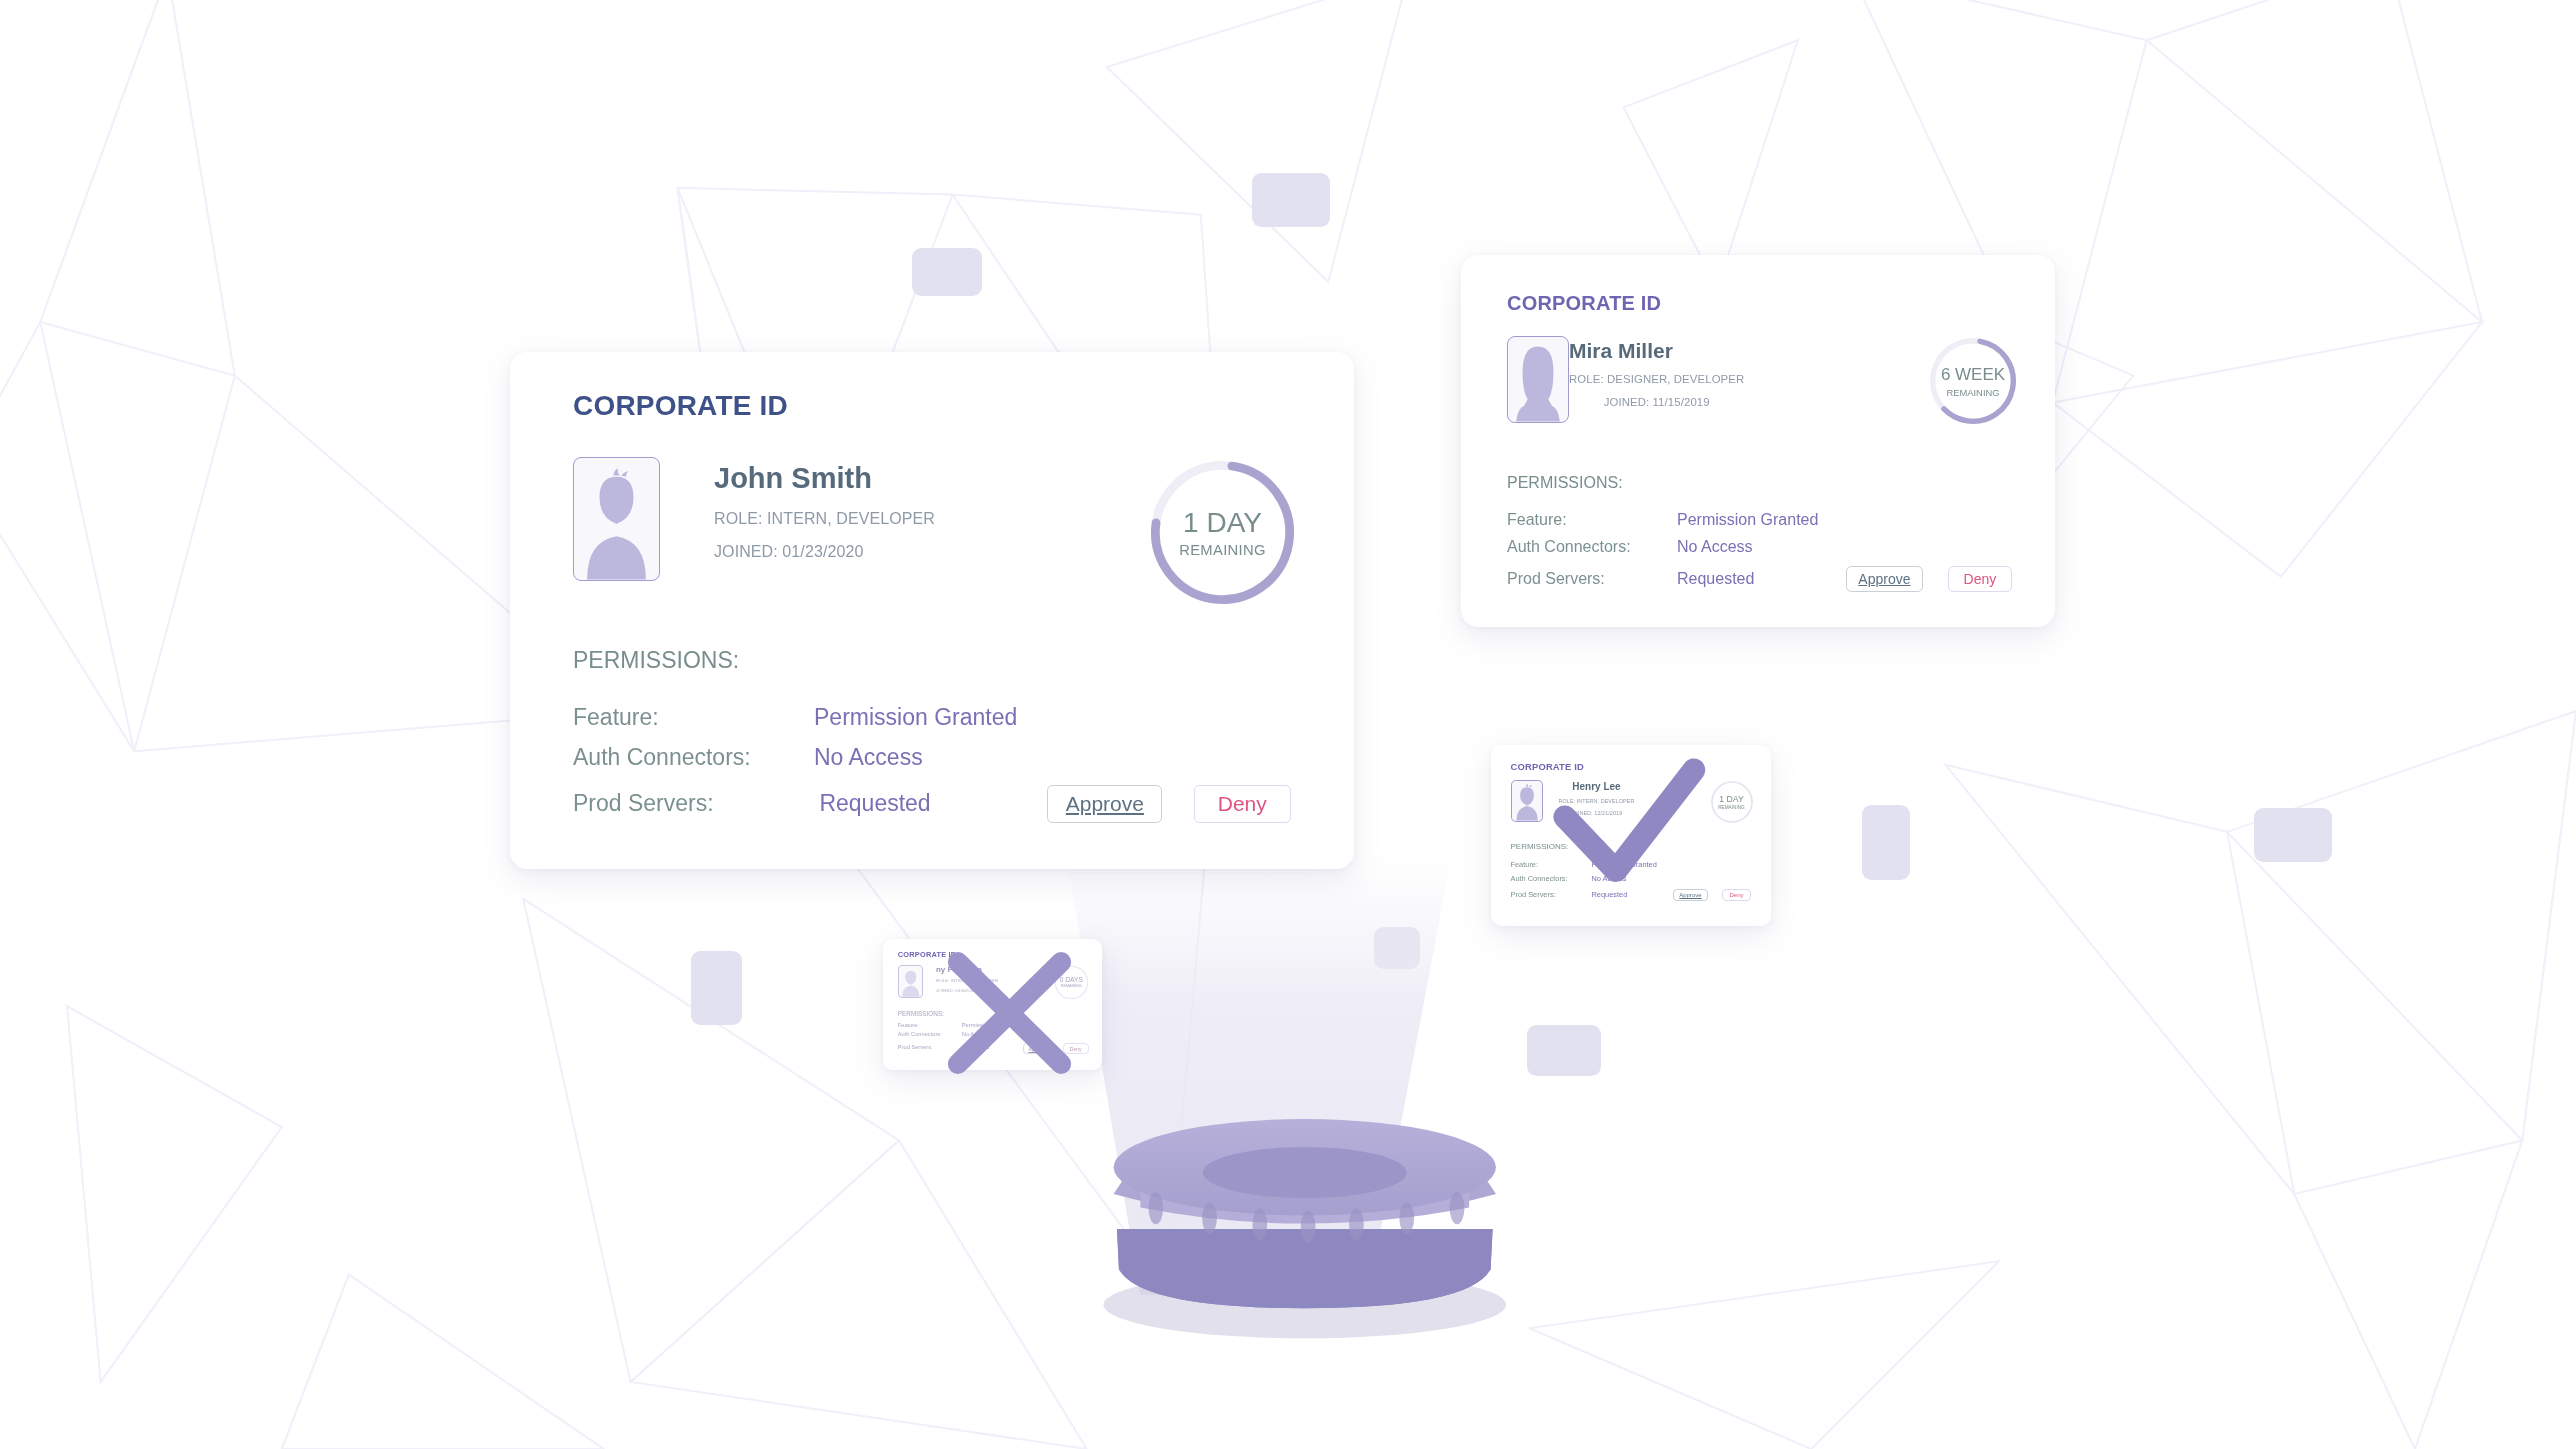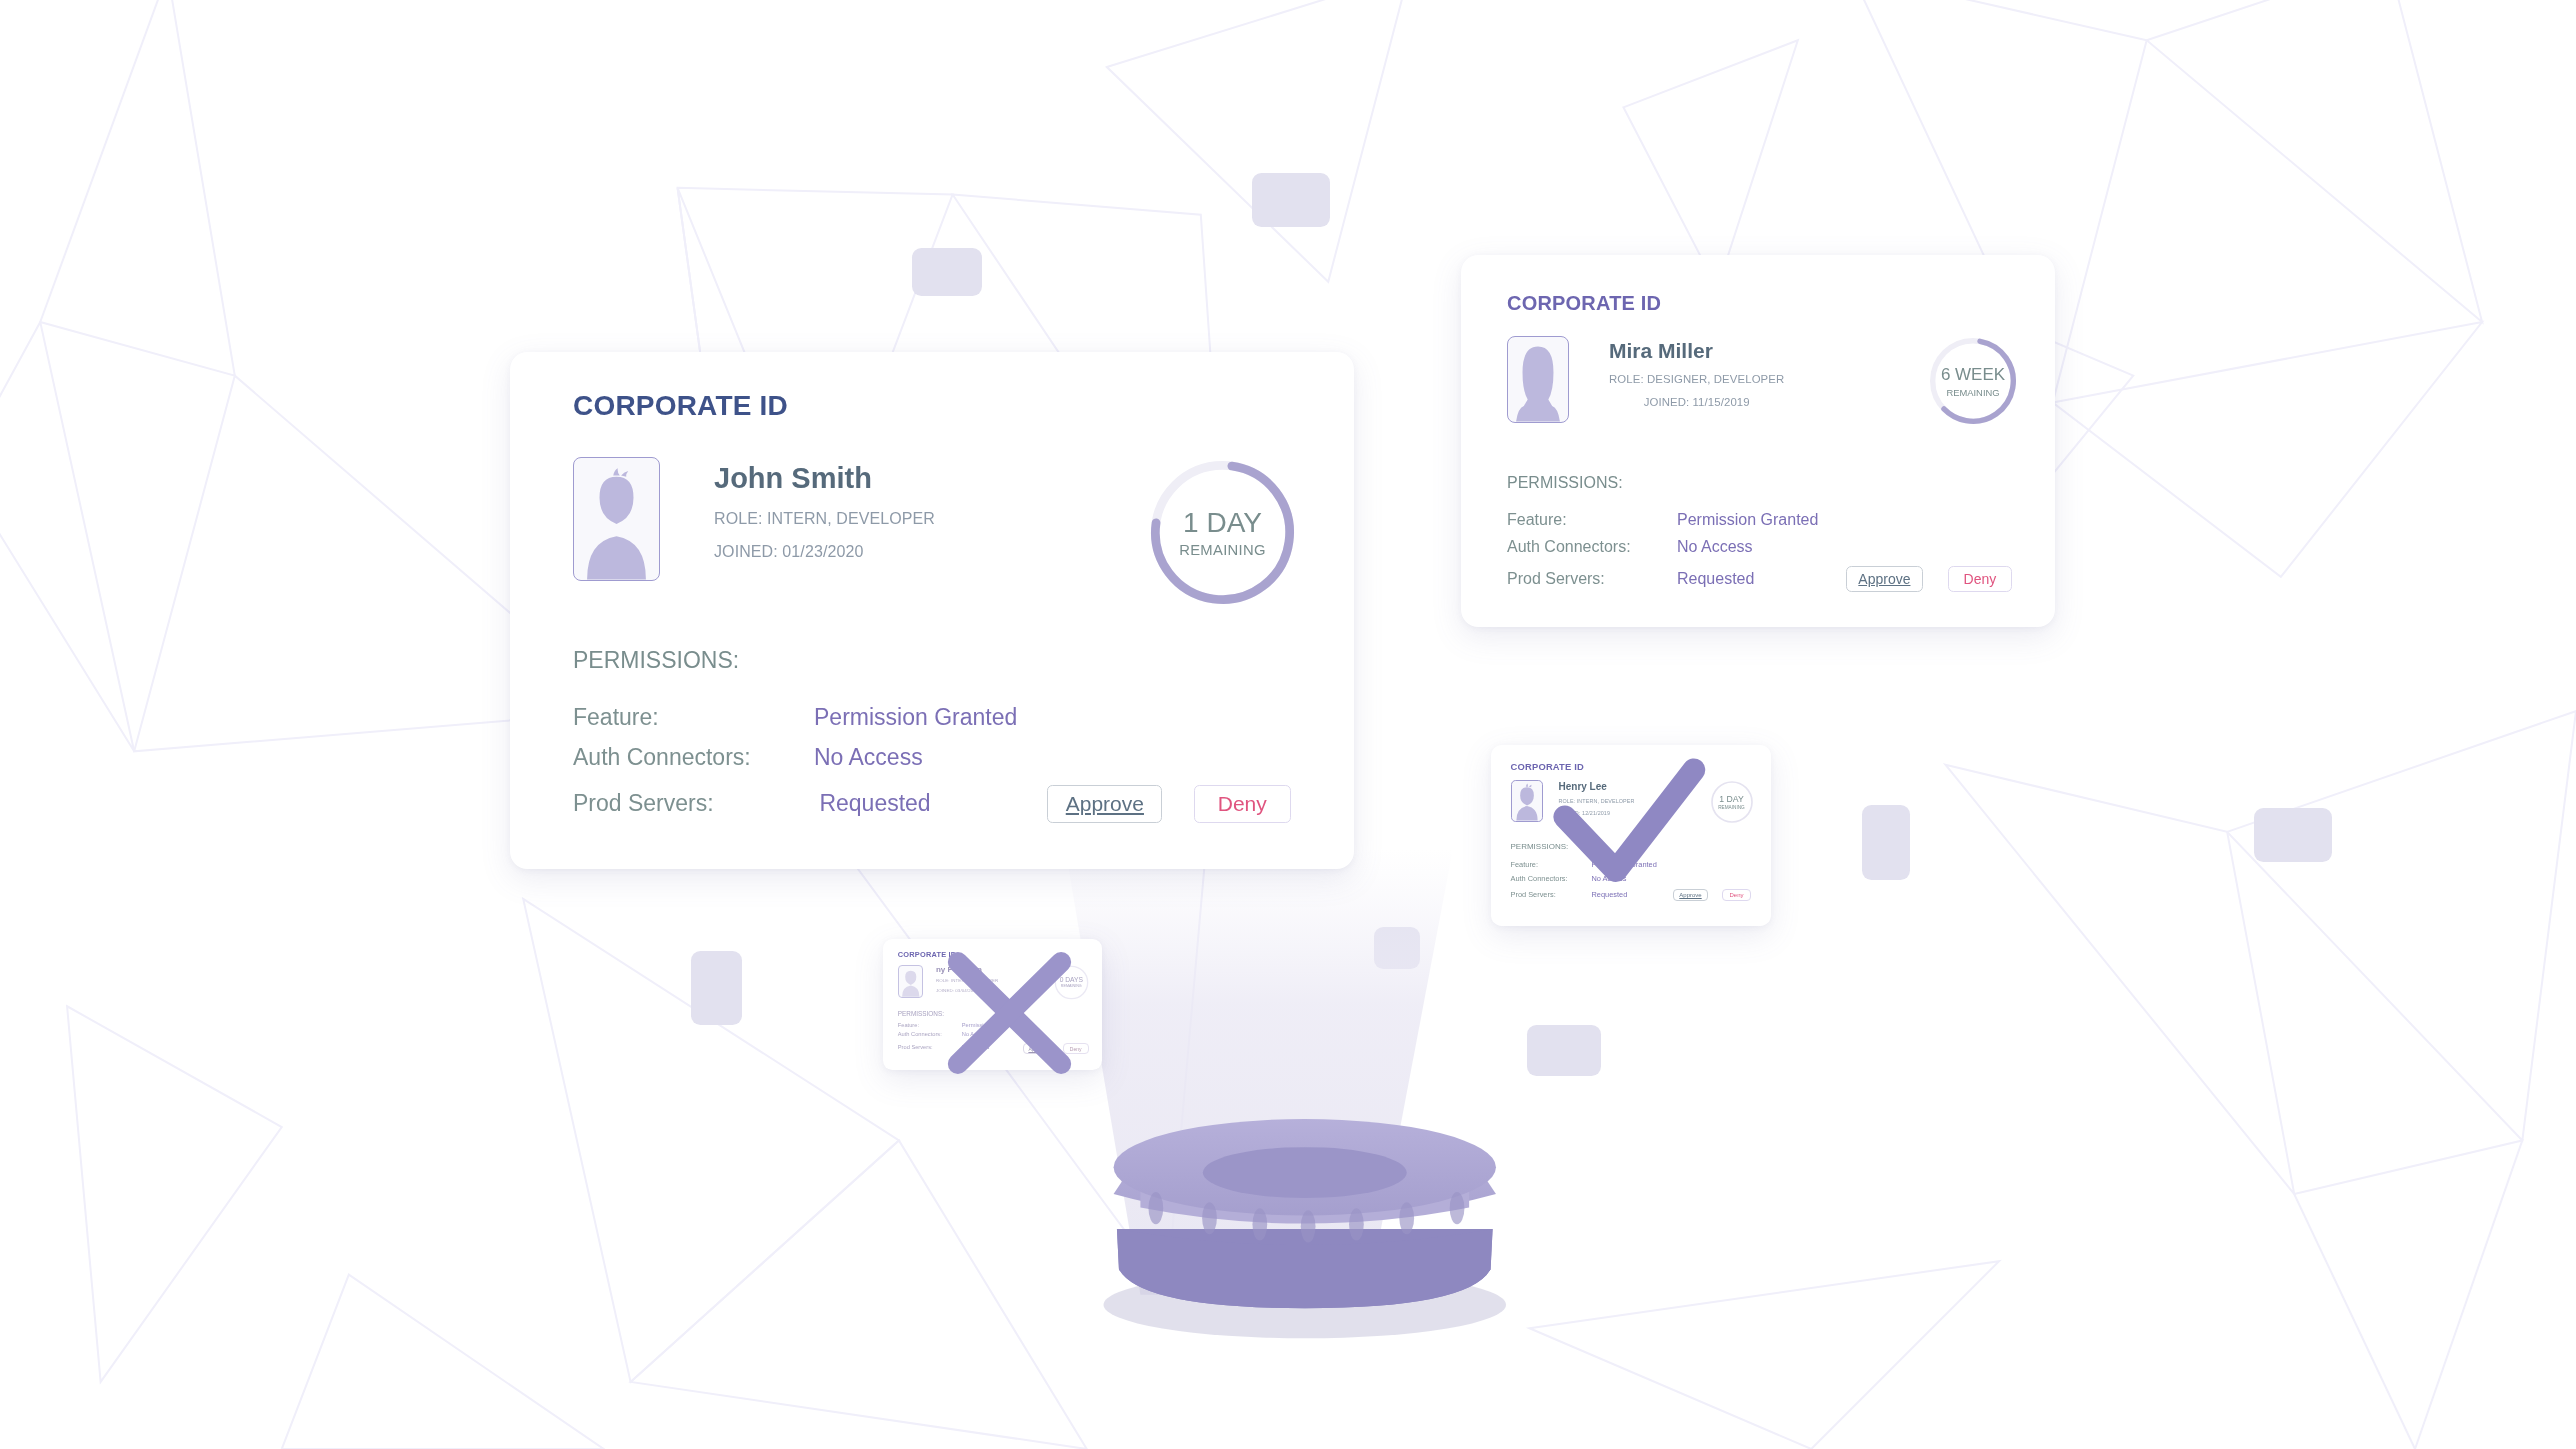--- a/index.html
+++ b/index.html
@@ -212,21 +212,21 @@
 <div class="card" style="left:1461px;top:255px;width:594px;height:372px;">
   <div class="card-title" style="position:absolute;left:46px;top:37px;font-size:20px;color:#6d66b0;">CORPORATE ID</div>
 
   <div class="idrow" style="position:absolute;left:46px;top:81px;width:511px;">
     <div class="avatar" style="width:62px;height:87px;">
       <svg viewBox="0 0 93 130">
         <path d="M46.5 14 q-24 0 -24 40 q0 28 8 42 l-6 10 q-9 3 -12 24 h68
                  q-3 -21 -12 -24 l-6 -10 q8 -14 8 -42 q0 -40 -24 -40 Z" fill="#bcb8dd"></path>
       </svg>
     </div>
-    <div style="margin-left:40px;padding-top:2.7px;">
+    <div style="padding-top:2.7px;">
       <div class="person-name" style="font-size:21px;">Mira Miller</div>
       <div class="person-meta" style="font-size:11.4px;margin-top:10.7px;">ROLE: DESIGNER, DEVELOPER</div>
       <div class="person-meta" style="font-size:11.4px;margin-top:10.7px;text-align:center;">JOINED: 11/15/2019</div>
     </div>
     <div class="ring-wrap" style="margin-left:auto;width:90px;height:90px;">
       <svg width="90" height="90" viewBox="0 0 134 134">
         <circle cx="67" cy="67" r="60" fill="none" stroke="#efeef6" stroke-width="8"></circle>
         <circle cx="67" cy="67" r="60" fill="none" stroke="#a9a3cf" stroke-width="8" stroke-linecap="round" stroke-dasharray="226 377" transform="rotate(-80 67 67)"></circle>
       </svg>
       <div class="ring-text">
@@ -264,21 +264,21 @@
         </td>
       </tr>
     </tbody>
       </table>
   </div>
 </div>
 
 <div class="card" style="left:1491px;top:745px;width:280px;height:181px;border-radius:10.7px;">
   <div class="card-title" style="position:absolute;left:19.5px;top:16px;font-size:9.4px;color:#6d66b0;">CORPORATE ID</div>
 
-  <div class="idrow" style="position:absolute;left:19.5px;top:35px;width:243px;">
+  <div class="idrow" style="position:absolute;left:19.5px;top:35px;width:243px;text-align:center;">
     <div class="avatar" style="width:32px;height:42px;border-width:0.7px;border-radius:4.7px;">
       <svg viewBox="0 0 48 62">
         <path d="M24 9 q-11 0 -11 13 q0 12 11 16 q11 -4 11 -16 q0 -13 -11 -13 Z
                  M22 8 q1 -4 3 -5 q0 3 1 5 Z M27 8 q2 -3 5 -3 q-2 2 -1 4 Z
                  M7 62 q0 -20 17 -23 q17 3 17 23 Z" fill="#bcb8dd"></path>
       </svg>
     </div>
     <div style="margin-left:16px;padding-top:1.3px;">
       <div class="person-name" style="font-size:10px;">Henry Lee</div>
       <div class="person-meta" style="font-size:5.4px;margin-top:5.4px;">ROLE: INTERN, DEVELOPER</div>

